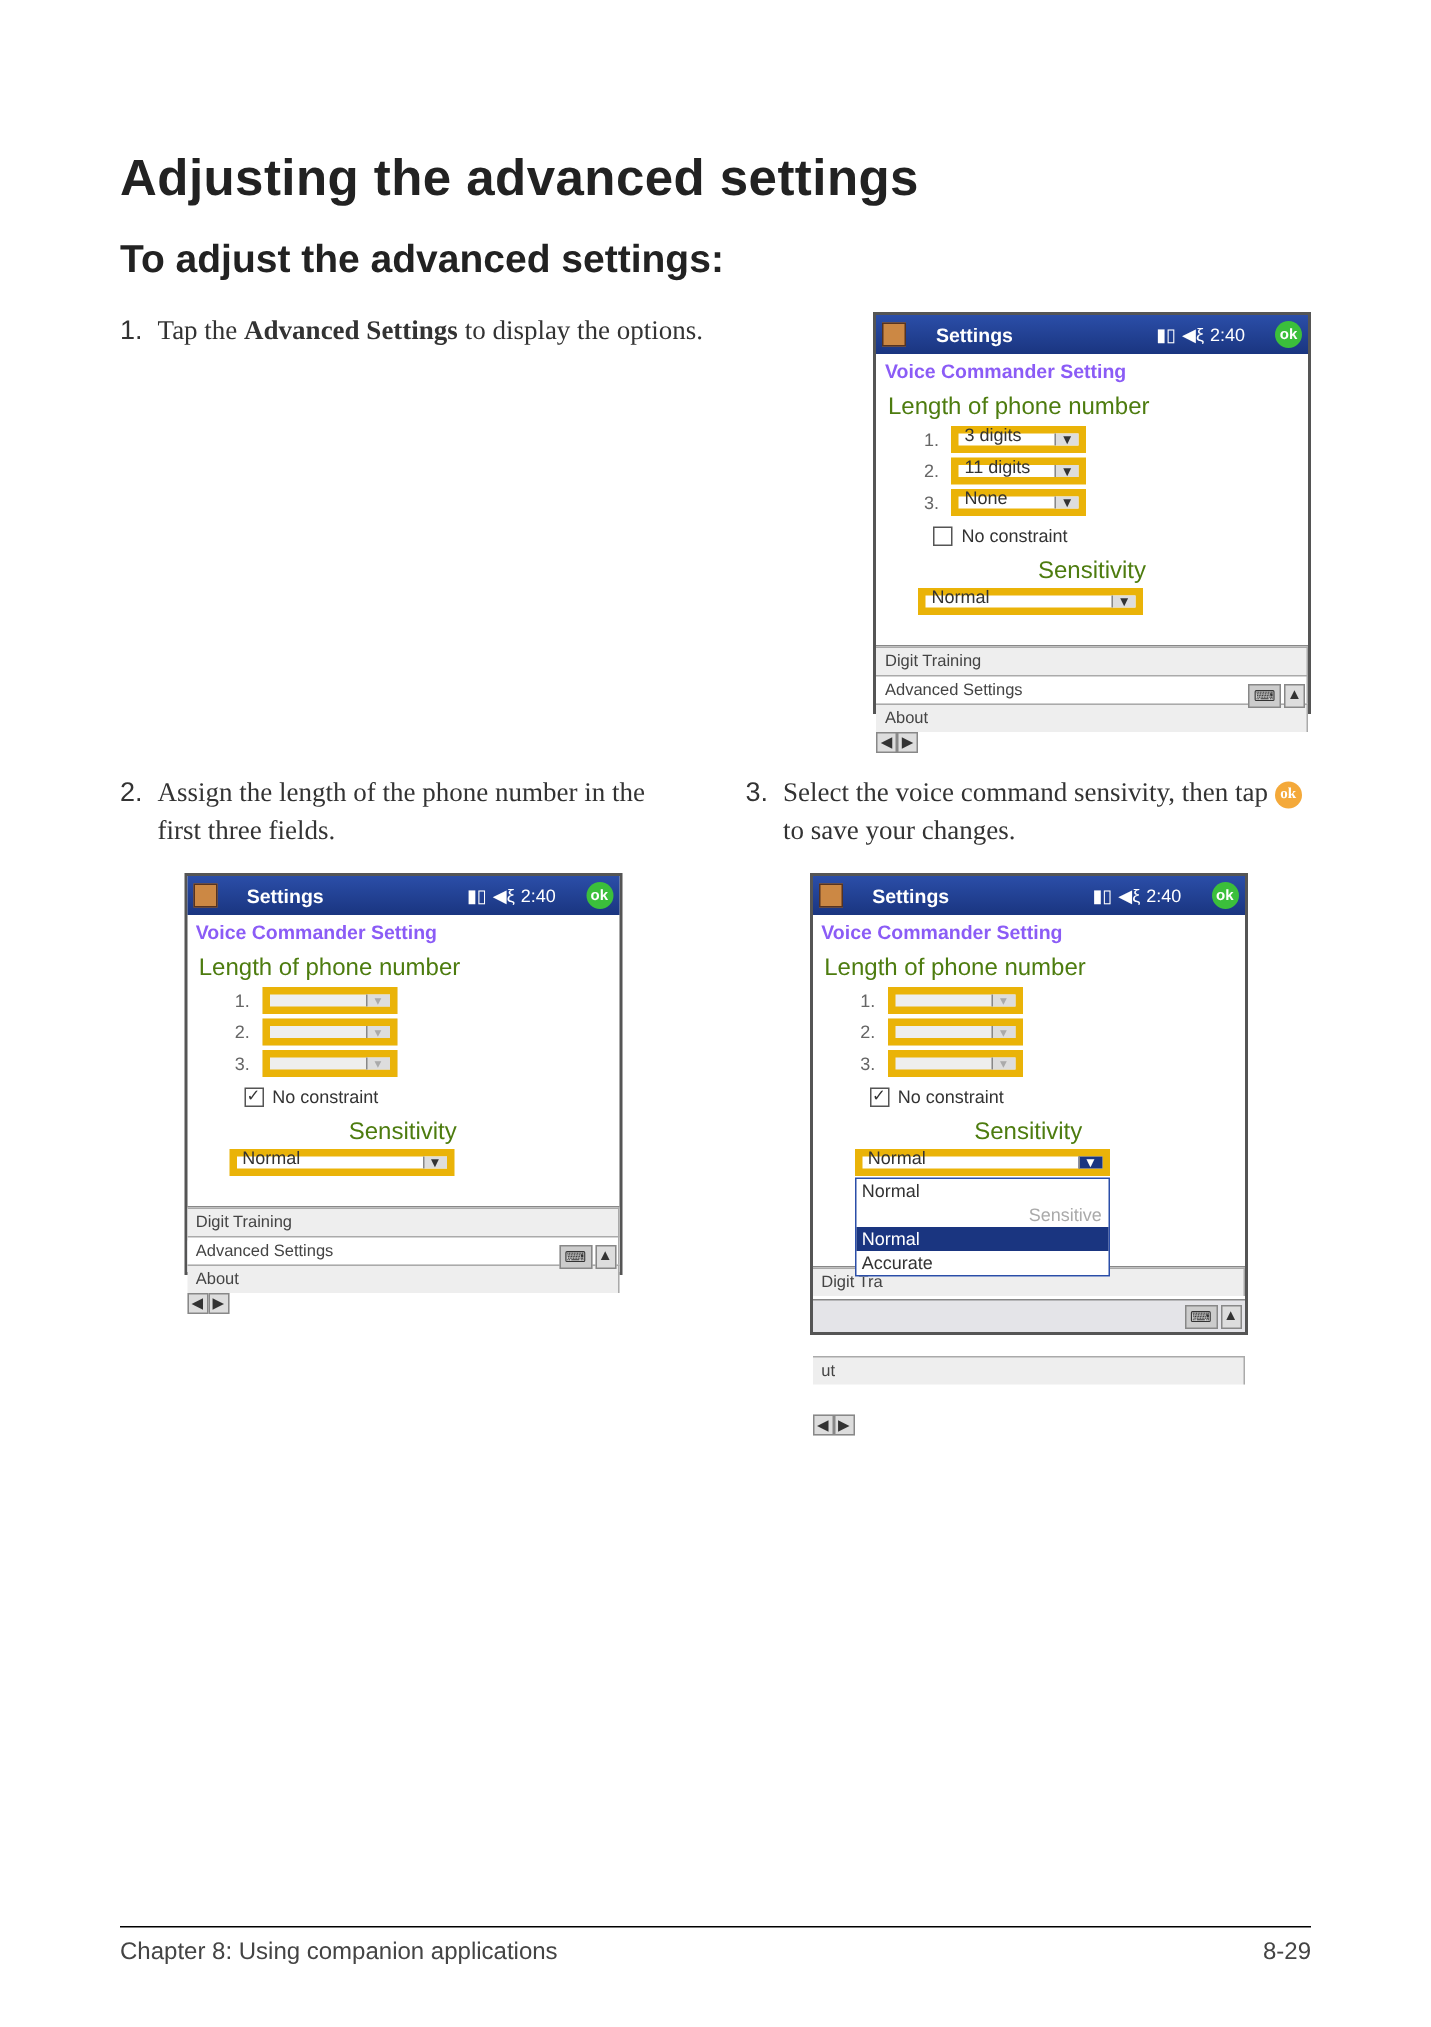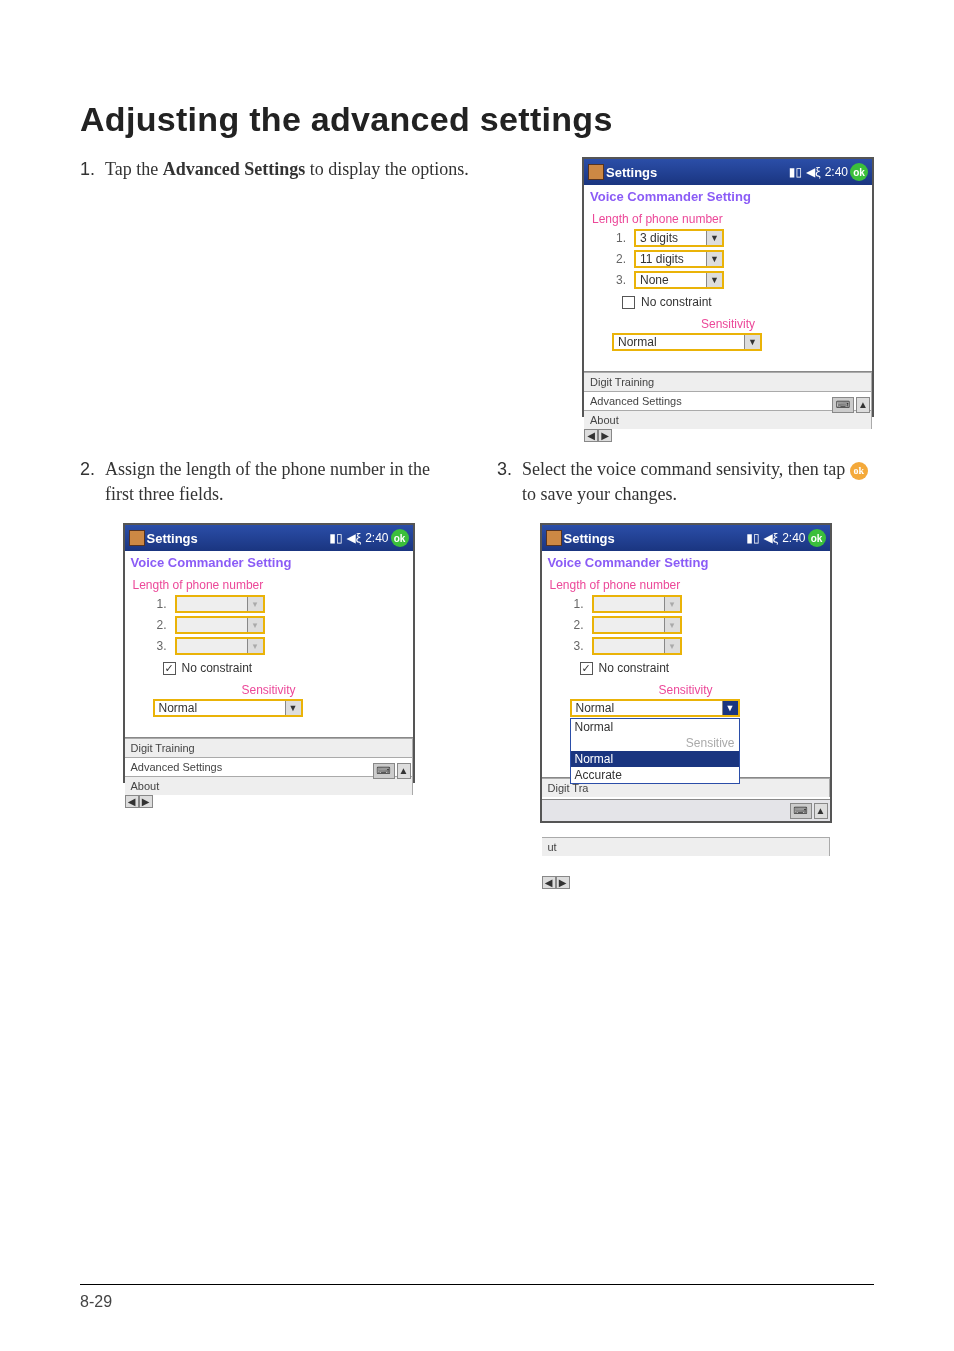--- a/index.html
+++ b/index.html
@@ -76,21 +76,21 @@
     font-family: Tahoma, sans-serif;
     font-size: 12px;
   }
   .titlebar {
     background: linear-gradient(#2b4ea8, #1a3580);
     color: #fff;
     display: flex;
     align-items: center;
     height: 26px;
     padding: 0 4px;
-    gap: 2px;
+    gap: 20px;
   }
   .titlebar .app-icon {
     width: 16px; height: 16px;
     background: #c84; border: 1px solid #532;
   }
   .titlebar .tb-title { font-weight: bold; font-size: 13px; }
   .titlebar .spacer { flex: 1; }
   .titlebar .status-icons {
     display: flex; align-items: center; gap: 4px; font-size: 12px;
   }
@@ -104,25 +104,25 @@
   .ok-inline {
     display: inline-flex; width: 18px; height: 18px; border-radius: 50%;
     background: #f4a93a; color: #fff; align-items: center; justify-content: center;
     font-size: 10px; font-weight: bold; vertical-align: middle;
   }
   .vcs-header {
     color: #8b5cf6; font-weight: bold; font-size: 13px;
     padding: 4px 6px;
   }
   .device .content { padding: 2px 8px 6px 8px; }
-  .device .label { color: #ec4899; font-size: 12px; margin: 2px 0; }
+  .device .label { color: #4d7c0f; font-size: 16px; margin: 2px 0; }
   .field-row { display: flex; align-items: center; gap: 8px; margin: 3px 0 3px 20px; }
   .field-idx { color: #666; width: 14px; text-align: right; }
   .combo {
-    border: 2px solid #eab308; height: 18px; background: #fff;
+    border: 5px solid #eab308; height: 18px; background: #fff;
     display: flex; align-items: flex-end; position: relative;
     padding: 0 18px 0 4px; font-size: 12px; color: #333;
   }
   .combo.w-small { width: 90px; }
   .combo.w-med { width: 150px; }
   .combo.disabled { background: #eee; color: #eee; }
   .combo .arrow {
     position: absolute; right: 0; top: 0; bottom: 0; width: 16px;
     background: #ddd; border-left: 1px solid #888;
     display: flex; align-items: center; justify-content: center;
@@ -170,20 +170,21 @@
     display:flex; justify-content:space-between;
     font-size:16px; color:#444;
   }
 </style>
 </head>
 <body>
 
 <div class="page">
 
   <h1 class="page-title">Adjusting the advanced settings</h1>
+  <h2 class="sub-title">To adjust the advanced settings:</h2>
 
   <div class="two-col">
     <div class="left-col">
       <div class="step">
         <span class="num">1.</span>
         <span class="body">
           <span>Tap the </span><span class="bold">Advanced Settings</span><span> to display the options.</span>
         </span>
       </div>
 
@@ -407,16 +408,17 @@
           <div class="bottombar">
             <span class="kb-icon">⌨</span>
             <span class="up-arrow">▲</span>
           </div>
         </div>
       </div>
     </div>
   </div>
 
   <div class="footer">
+    <span>Chapter 8: Using companion applications</span>
     <span>8-29</span>
   </div>
 
 </div>
 
 </body></html>

